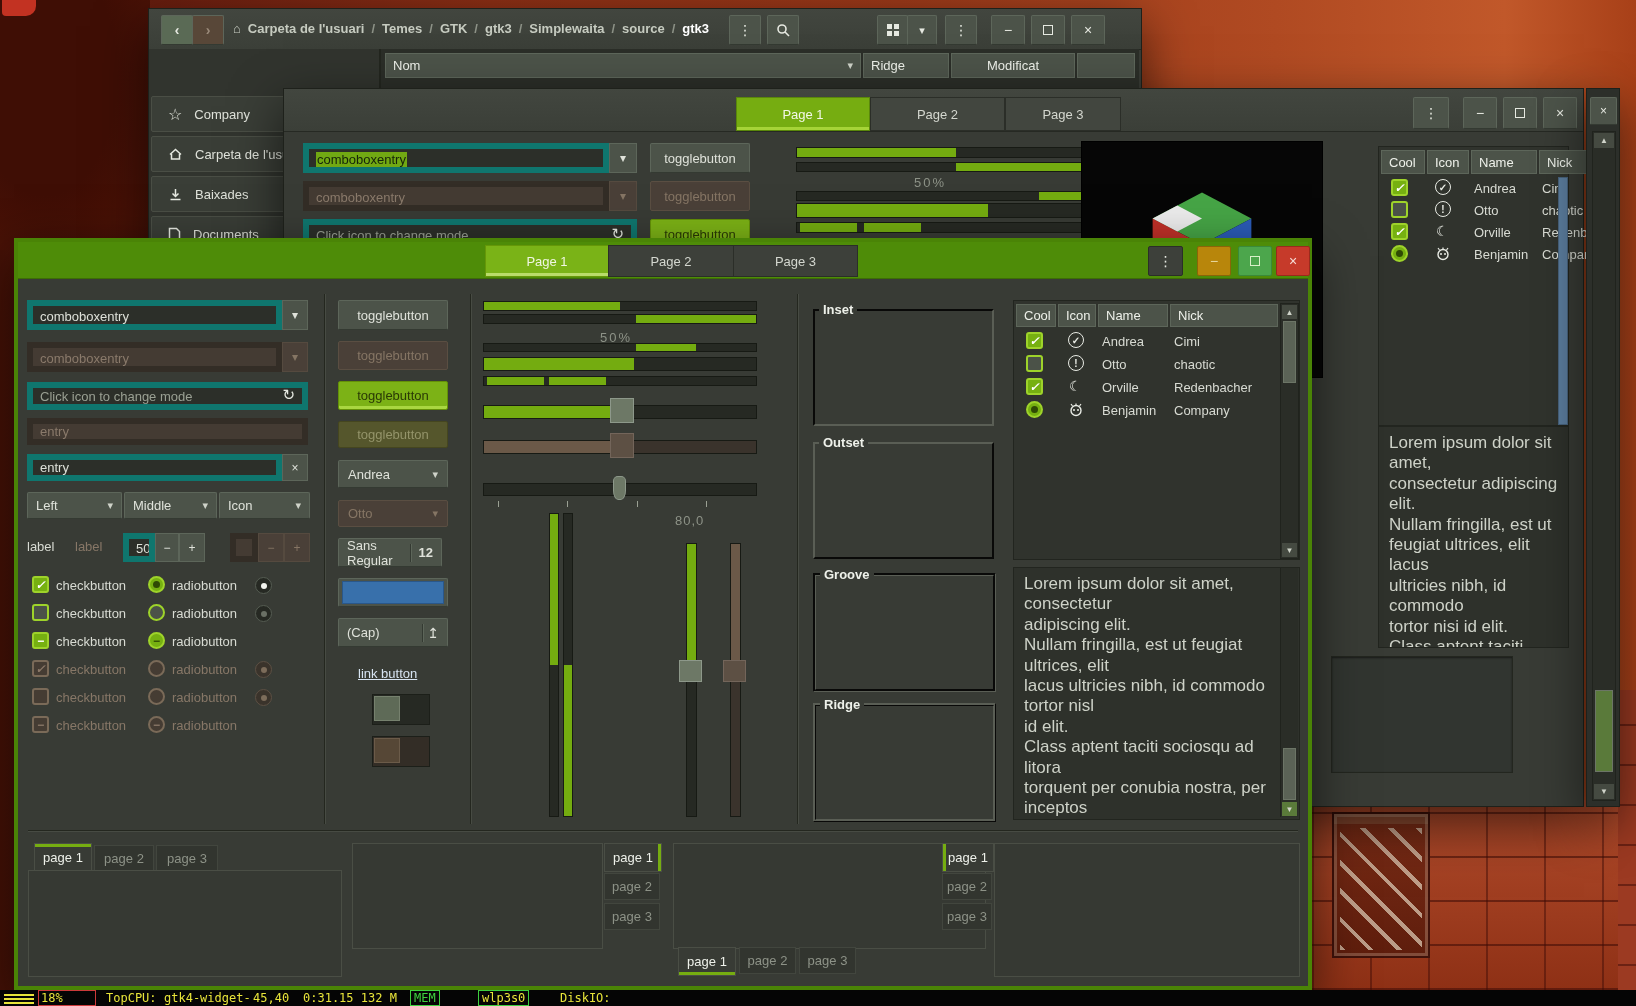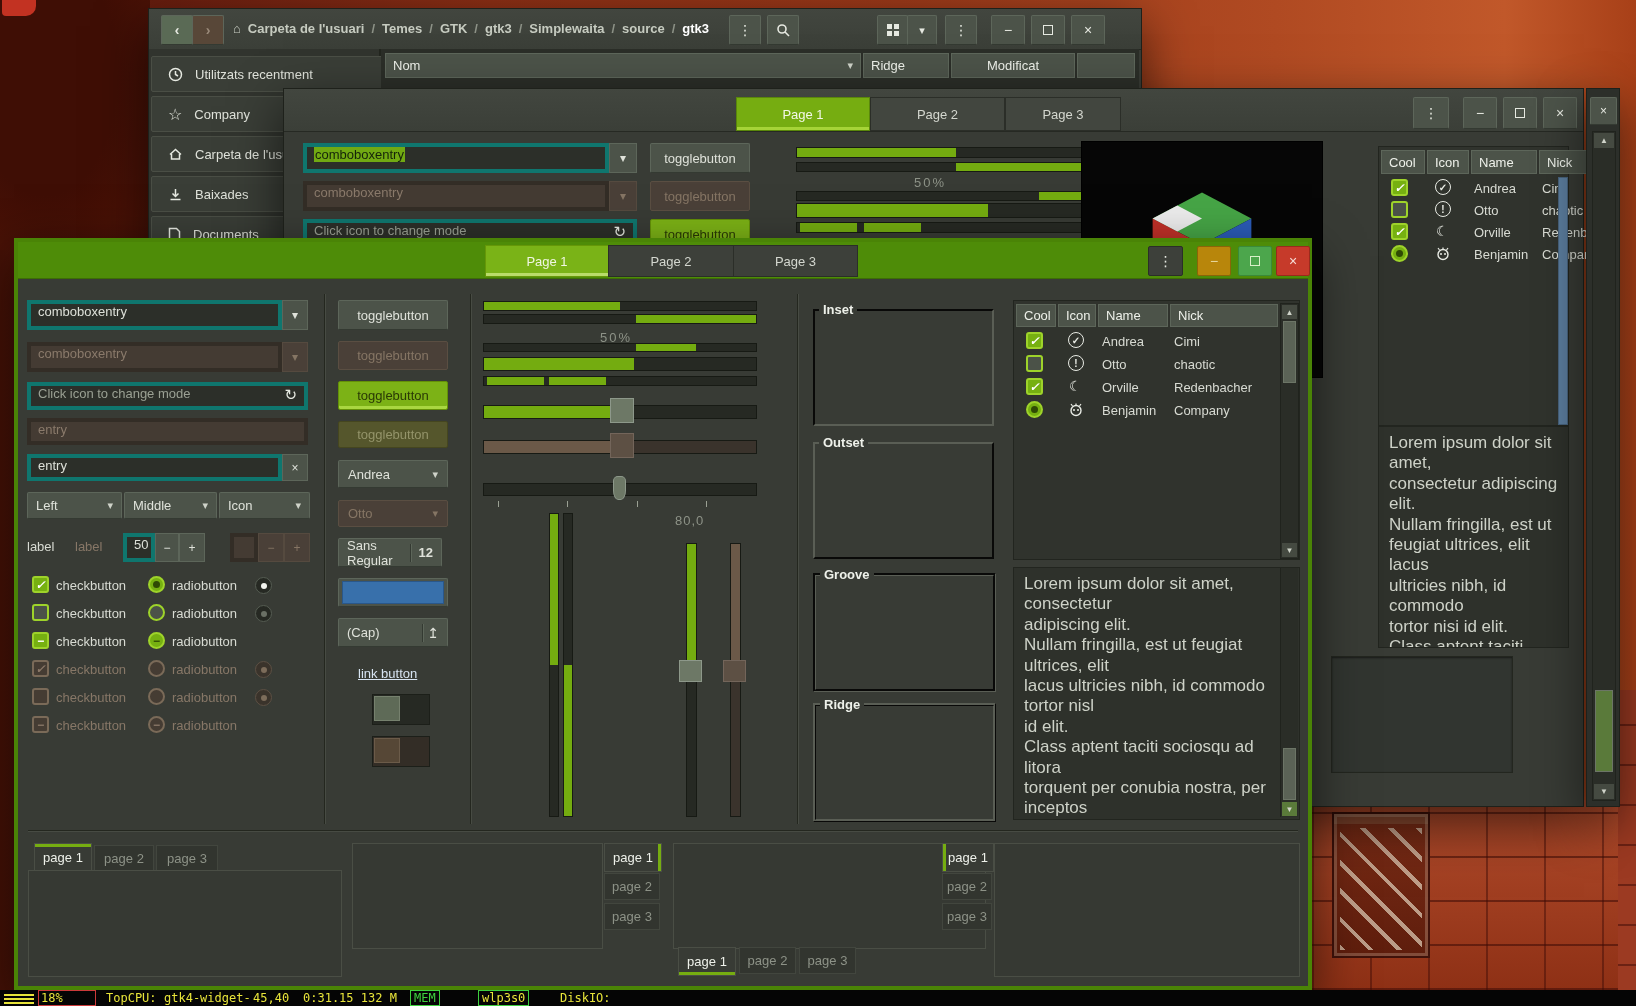--- a/index.html
+++ b/index.html
@@ -8,22 +8,22 @@
        background:linear-gradient(90deg,#451106 0,#6e2010 12%,#8c2f15 30%,#9c3919 55%,#b04a22 78%,#c1582a 92%,#a84018 100%)}
   .abs{position:absolute}
   .win{position:absolute;background:#383b35;border:1px solid #1e211b;box-shadow:0 18px 48px rgba(0,0,0,.6)}
   .tbar{position:absolute;background:linear-gradient(#42463f,#3b3f38);border-bottom:1px solid #262923}
   .hbtn{position:absolute;display:flex;align-items:center;justify-content:center;
         background:#4c5349;border:1px solid #5d665a;border-bottom-color:#343a32;border-radius:2px;
         color:#e6e9e1;font-size:14px;line-height:1;cursor:default}
   .tab{position:absolute;display:flex;align-items:center;justify-content:center;
        background:#42463f;color:#d4d7cf;border:1px solid #2b2e28;font-size:13px}
   .tab.act{background:#76ad11;color:#f3f8e7;border-color:#5a870b;box-shadow:inset 0 -3px 0 0 #a6d437}
-  .entry{position:absolute;background:#2c2f29;border:4px solid #0f766e;color:#dde0d8;
-         display:flex;align-items:flex-start;padding:0 7px;overflow:hidden;white-space:nowrap}
+  .entry{position:absolute;background:#2c2f29;border:6px solid #0f766e;color:#dde0d8;
+         display:flex;align-items:flex-end;padding:0 7px;overflow:hidden;white-space:nowrap}
   .entry.dis{background:#443b33;color:#8a7a6b;border-color:#332d26}
   .entry .ph{color:#9aa093}
   .seg{position:absolute;display:flex;align-items:center;justify-content:center;
        background:#4c5349;border:1px solid #5d665a;color:#dfe2da;font-size:12px}
   .seg.dis{background:#4a4038;border-color:#554a3f;color:#857564}
   .btnw{position:absolute;display:flex;align-items:center;justify-content:center;
         background:#4c5349;border:1px solid #5d665a;border-bottom-color:#343a32;color:#dfe2da;border-radius:2px}
   .btnw.dis{background:#4a4038;border-color:#5a4e42;color:#857564}
   .btnw.act{background:#7cb216;border-color:#639007;color:#2a3a05;box-shadow:inset 0 -3px 0 0 #a9d741}
   .btnw.disact{background:#55562c;border-color:#45461f;color:#94946a}
@@ -141,27 +141,20 @@
       <span>−</span>
     </div>
   <div class="hbtn" style="left:882px;top:6px;width:32px;height:28px">
       <span style="width:8px;height:8px;border:1.5px solid #e6e9e1;display:block"></span>
     </div>
   <div class="hbtn" style="left:922px;top:6px;width:32px;height:28px">
       <span>×</span>
     </div>
 
   <div class="abs" style="left:0;top:40px;width:230px;height:340px;background:#31342e;border-right:2px solid #23261f">
-    <div class="btnw" style="left:2px;top:7px;width:224px;height:34px;justify-content:flex-start;padding-left:16px;gap:12px;background:#3a3e37;border-color:#4a4e45">
-      <svg width="15" height="15" viewBox="0 0 15 15">
-          <circle cx="7.5" cy="7.5" r="6" fill="none" stroke="#e6e9e1" stroke-width="1.5"></circle>
-          <path d="M7.5 4v3.5L10 9" fill="none" stroke="#e6e9e1" stroke-width="1.5"></path>
-        </svg>
-      <span>Utilitzats recentment</span>
-    </div>
     <div class="btnw" style="left:2px;top:47px;width:224px;height:34px;justify-content:flex-start;padding-left:16px;gap:12px;background:#3a3e37;border-color:#4a4e45">
       <span style="font-size:16px">☆</span>
       <span>Company</span>
     </div>
     <div class="btnw" style="left:2px;top:87px;width:224px;height:34px;justify-content:flex-start;padding-left:16px;gap:12px;background:#3a3e37;border-color:#4a4e45">
       <svg width="15" height="15" viewBox="0 0 15 15">
           <path d="M2 7.5 7.5 2.5 13 7.5" fill="none" stroke="#e6e9e1" stroke-width="1.5"></path>
           <path d="M3.5 7v5h8V7" fill="none" stroke="#e6e9e1" stroke-width="1.5"></path>
         </svg>
       <span>Carpeta de l'usua</span>

